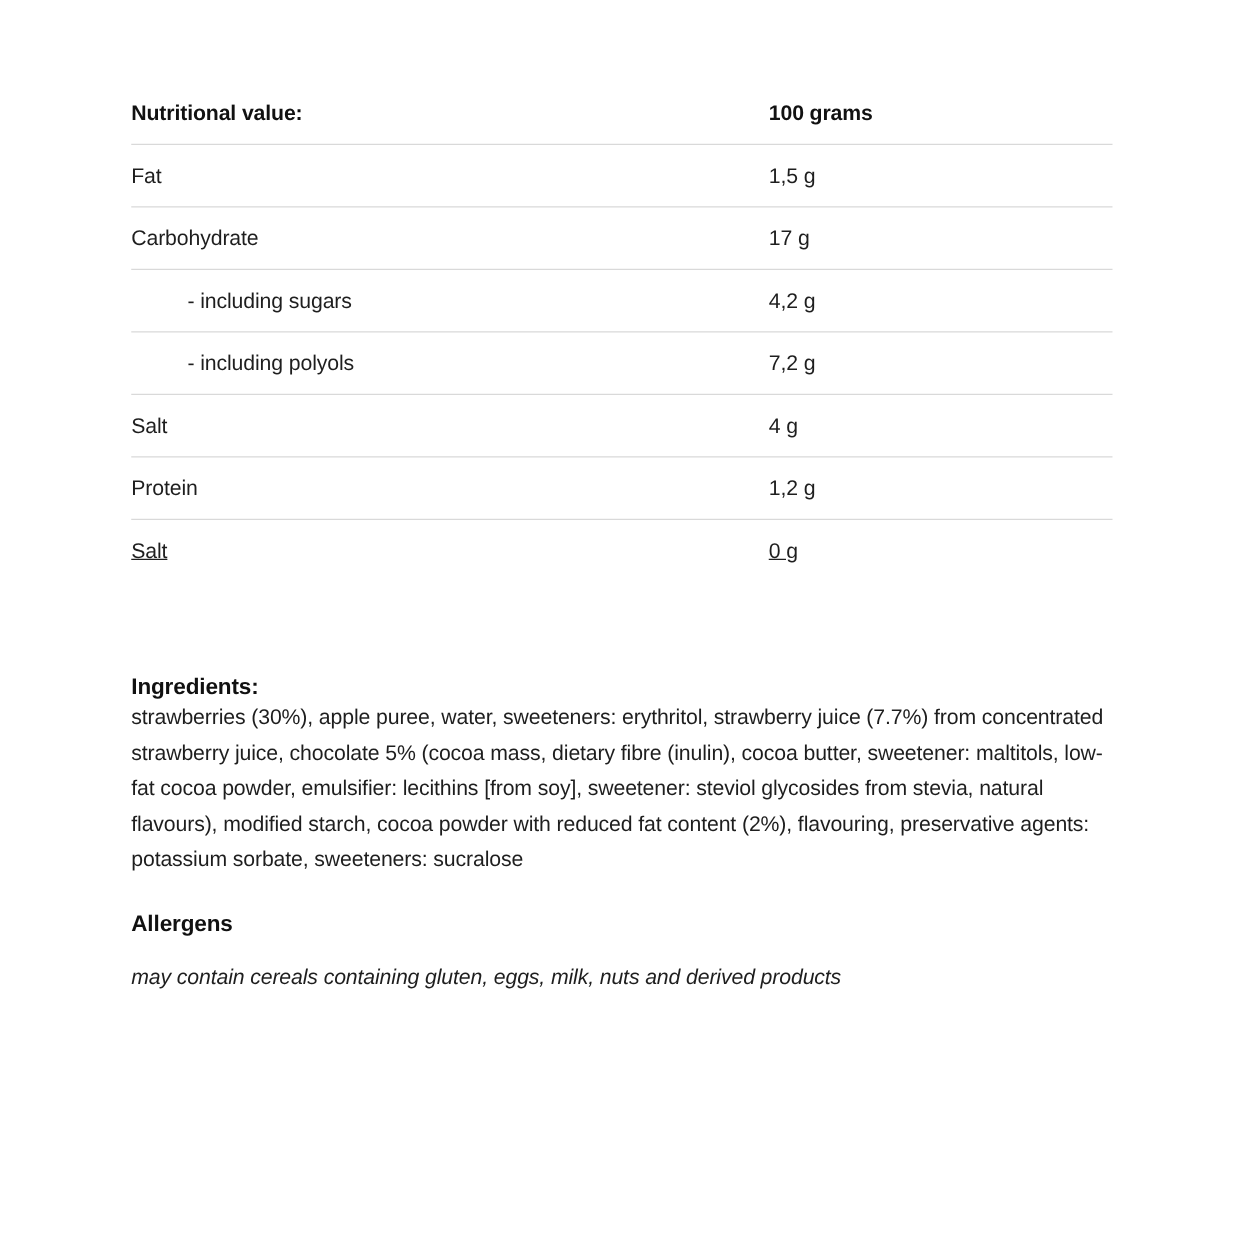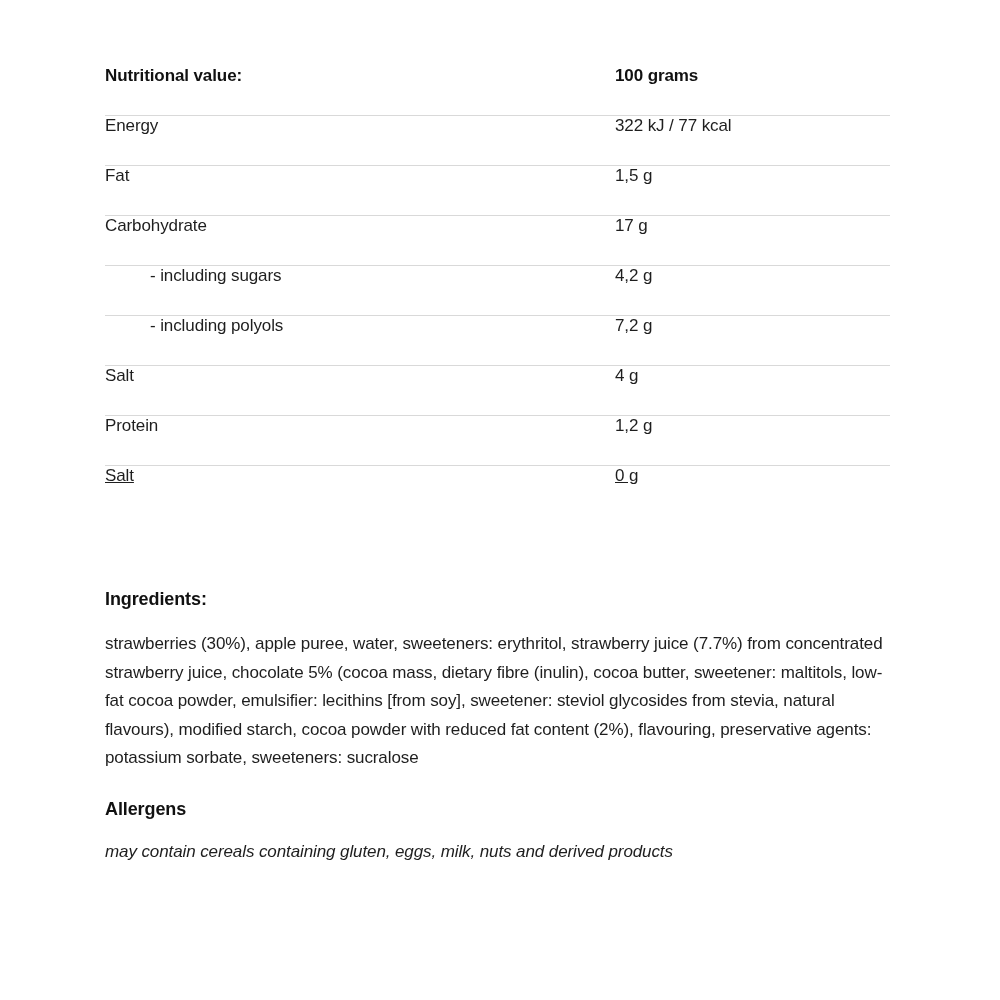--- a/index.html
+++ b/index.html
@@ -15,21 +15,21 @@
     color:var(--text);
     -webkit-font-smoothing:antialiased;
   }
   .content{
     padding:66px 110px 0 105px; 
   }
   
   .ntable{width:785px;}
   .row{
     display:flex;
-    align-items:flex-start;
+    align-items:center;
     height:50px;
     border-bottom:1px solid var(--divider);
     font-size:17px;
     letter-spacing:-0.1px;
   }
   .row:last-child{border-bottom:none;text-decoration:underline;}
   .row.header{
     font-weight:bold;
     color:var(--heading);
   }
@@ -38,21 +38,20 @@
   .value{flex:1;}
   
   .section-heading{
     font-size:18px;
     font-weight:bold;
     color:var(--heading);
     margin-top:73px;
     letter-spacing:-0.1px;
   }
   .ingredients-text{
-    margin-top:20px;
     width:790px;
     font-size:17px;
     line-height:28.5px;
     letter-spacing:-0.1px;
   }
   .allergens-heading{margin-top:26px;}
   .allergens-text{
     margin-top:22px;
     font-size:17px;
     font-style:italic;
@@ -63,24 +62,20 @@
 <body>
 
 <div class="content">
 
   <div class="ntable">
     <div class="row header">
       <div class="label">Nutritional value:</div>
       <div class="value">100 grams</div>
     </div>
     <div>
-  <div class="row">
-    <div class="label">Energy</div>
-    <div class="value">322 kJ / 77 kcal</div>
-  </div>
 
   <div class="row">
     <div class="label">Fat</div>
     <div class="value">1,5 g</div>
   </div>
 
 
   <div class="row">
     <div class="label">Carbohydrate</div>
     <div class="value">17 g</div>

